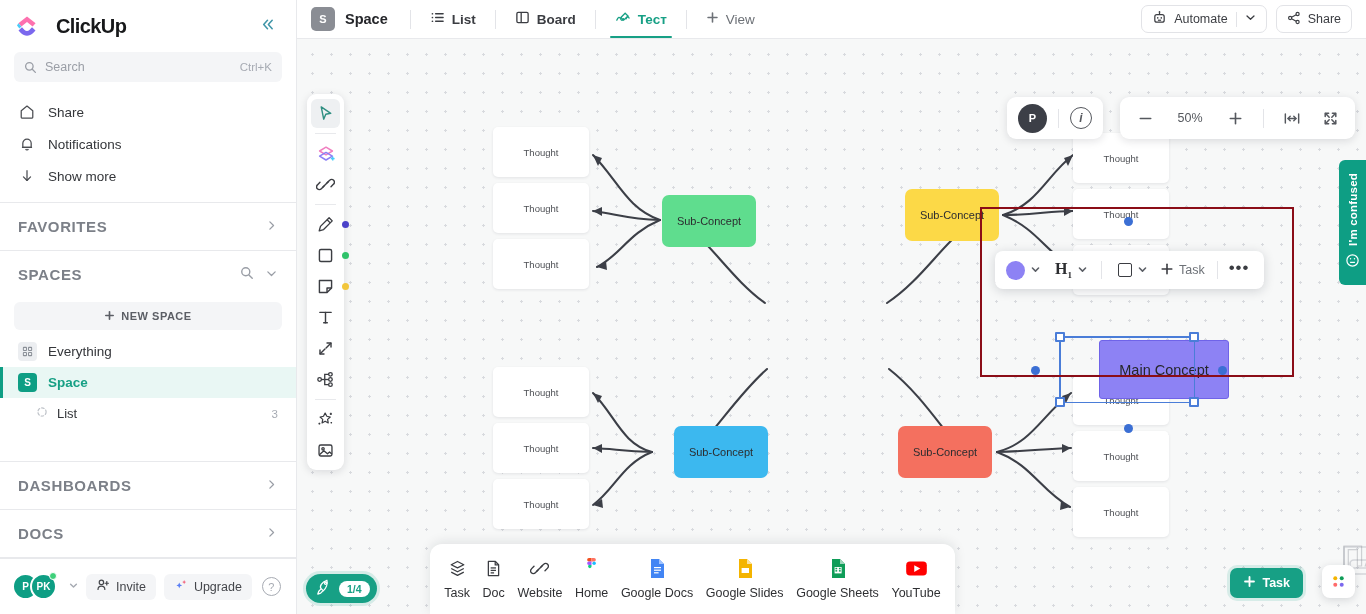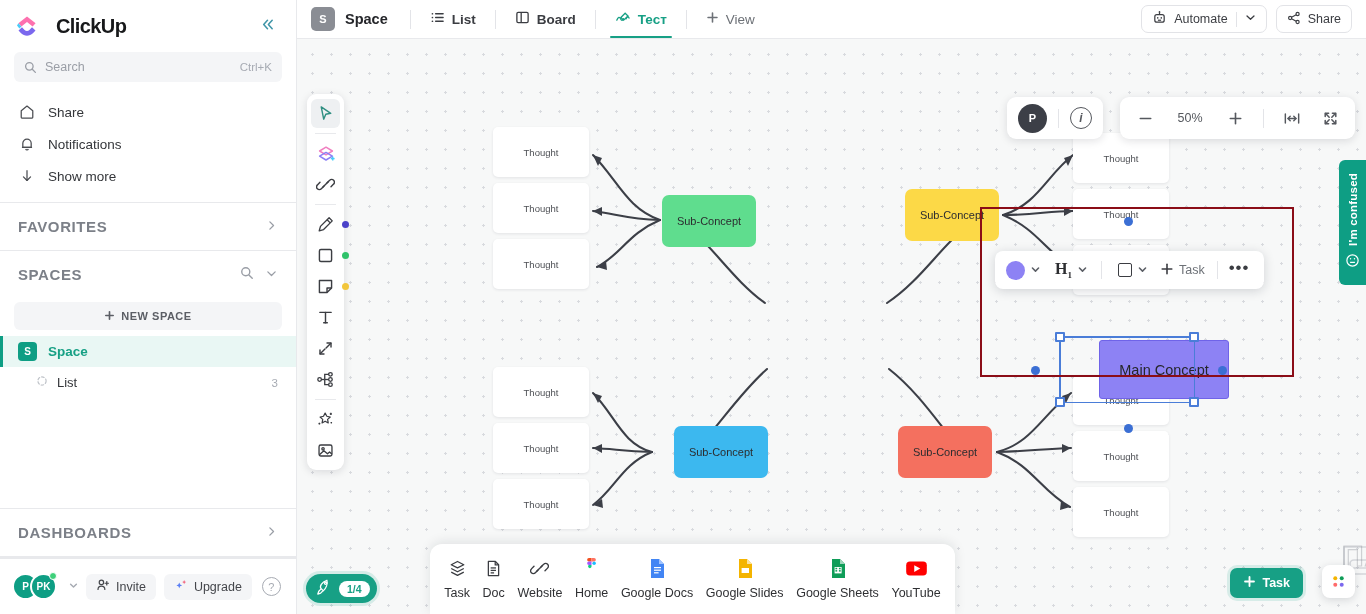--- a/index.html
+++ b/index.html
@@ -379,20 +379,31 @@
     <div class="newspace-btn">
       <span>
         <svg width="11" height="11" viewBox="0 0 12 12" fill="none" stroke="#5b5e65" stroke-width="1.8" stroke-linecap="round">
             <path d="M6 2 V10"></path>
             <path d="M2 6 H10"></path>
           </svg>
       </span>
       <span>NEW SPACE</span>
     </div>
 
+    <div class="space-row">
+      <span class="sq-icon">
+        <svg width="11" height="11" viewBox="0 0 12 12" fill="none" stroke="#8b9098" stroke-width="1.1">
+          <rect x="1.5" y="1.5" width="3.4" height="3.4" rx=".5"></rect>
+            <rect x="7.1" y="1.5" width="3.4" height="3.4" rx=".5"></rect>
+          <rect x="1.5" y="7.1" width="3.4" height="3.4" rx=".5"></rect>
+            <rect x="7.1" y="7.1" width="3.4" height="3.4" rx=".5"></rect>
+        </svg>
+      </span>
+      <span>Everything</span>
+    </div>
 
     <div class="space-row active">
       <span class="sq-icon teal">S</span>
       <span>Space</span>
     </div>
 
     <div class="list-row">
       <span>
         <svg width="12" height="12" viewBox="0 0 14 14" fill="none" stroke="#bfc3c9" stroke-width="1.4" stroke-linecap="round" stroke-dasharray="3 2.4">
             <circle cx="7" cy="7" r="4.8"></circle>
@@ -407,20 +418,28 @@
     <div class="sec-divider"></div>
     <div class="section-head">
       <span class="stitle">DASHBOARDS</span>
       <span class="chev">
         <svg width="13" height="13" viewBox="0 0 16 16" fill="none" stroke="#9a9ea6" stroke-width="1.6" stroke-linecap="round" stroke-linejoin="round">
             <path d="M6 3.5 L10.5 8 L6 12.5"></path>
           </svg>
       </span>
     </div>
     <div class="sec-divider"></div>
+    <div class="section-head">
+      <span class="stitle">DOCS</span>
+      <span class="chev">
+        <svg width="13" height="13" viewBox="0 0 16 16" fill="none" stroke="#9a9ea6" stroke-width="1.6" stroke-linecap="round" stroke-linejoin="round">
+            <path d="M6 3.5 L10.5 8 L6 12.5"></path>
+          </svg>
+      </span>
+    </div>
     <div class="sec-divider"></div>
 
     <div class="sb-footer">
       <div class="avatars">
         <span class="av">P</span>
         <span class="av">PK</span>
         <span class="av-dot"></span>
       </div>
       <span class="caret-sm">
         <svg width="9" height="9" viewBox="0 0 10 10" fill="none" stroke="#a7abb3" stroke-width="1.6" stroke-linecap="round" stroke-linejoin="round">

